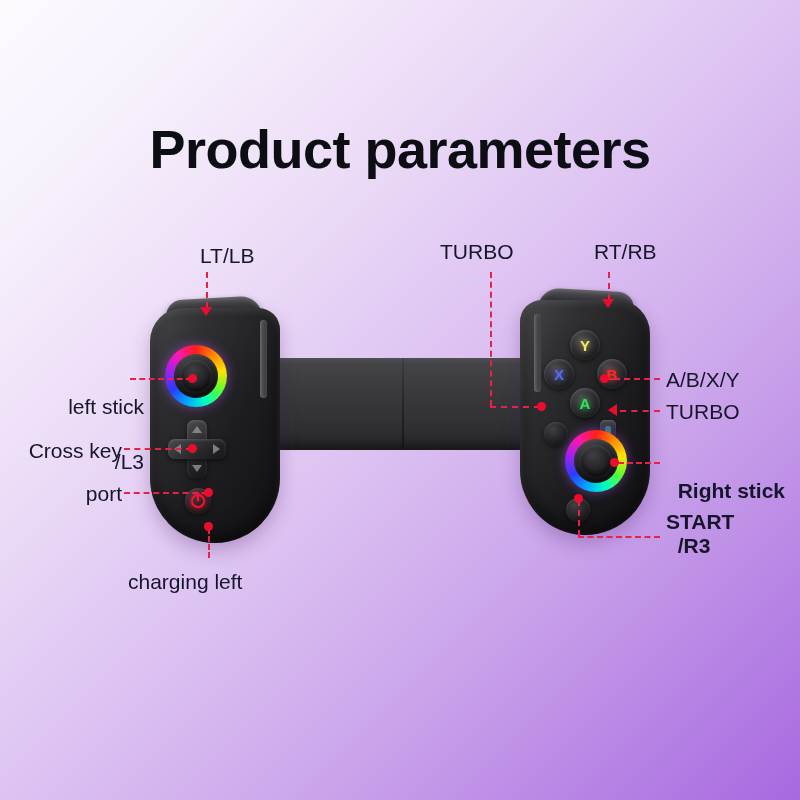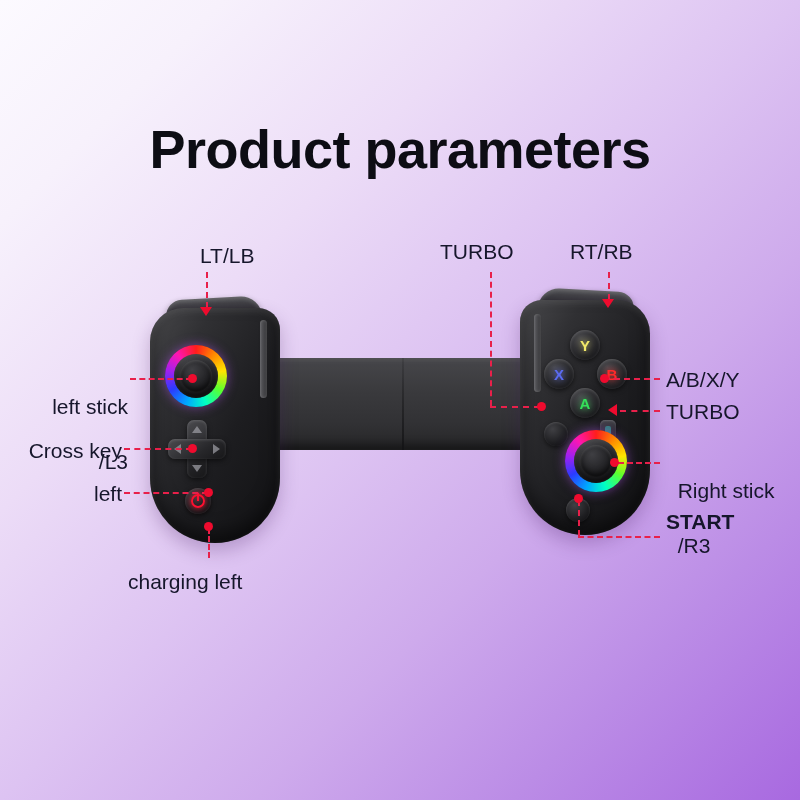--- a/index.html
+++ b/index.html
@@ -273,35 +273,35 @@
 
 <div class="lead-h" style="left:618px; top:462px; width:42px;"></div>
 <div class="dot" style="left:610px; top:458px;"></div>
 
 <div class="lead-v" style="left:578px; top:500px; height:36px;"></div>
 <div class="lead-h" style="left:578px; top:536px; width:82px;"></div>
 <div class="dot" style="left:574px; top:494px;"></div>
 
 <div class="label" style="left:152px; top:242px;margin-left:48px;">LT/LB</div>
 <div class="label" style="left:440px; top:238px;">TURBO</div>
-<div class="label" style="left:570px; top:238px;">RT/RB</div>
-
-<div class="label right-al" style="left:0px; top:366px; width:128px;">
+<div class="label" style="left:594px; top:238px;">RT/RB</div>
+
+<div class="label right-al" style="left:16px; top:366px; width:128px;">
   <span>left stick</span><br>
   <span>/L3</span>
 </div>
 
 <div class="label right-al" style="left:0px; top:437px; width:122px;">Cross key</div>
 
-<div class="label right-al" style="left:0px; top:480px; width:122px;">left</div>
+<div class="label right-al" style="left:0px; top:480px; width:122px;">port</div>
 
 <div class="label" style="left:128px; top:568px;">charging left</div>
 
 <div class="label" style="left:666px; top:366px;">A/B/X/Y</div>
 
 <div class="label" style="left:666px; top:398px;">TURBO</div>
 
-<div class="label" style="left:666px; top:450px;">
+<div class="label" style="left:666px; top:450px;font-weight:bold;">
   <span>Right stick</span><br>
   <span>/R3</span>
 </div>
 
 <div class="label" style="left:666px; top:508px;font-weight:bold;">START</div>
 
 </body></html>

